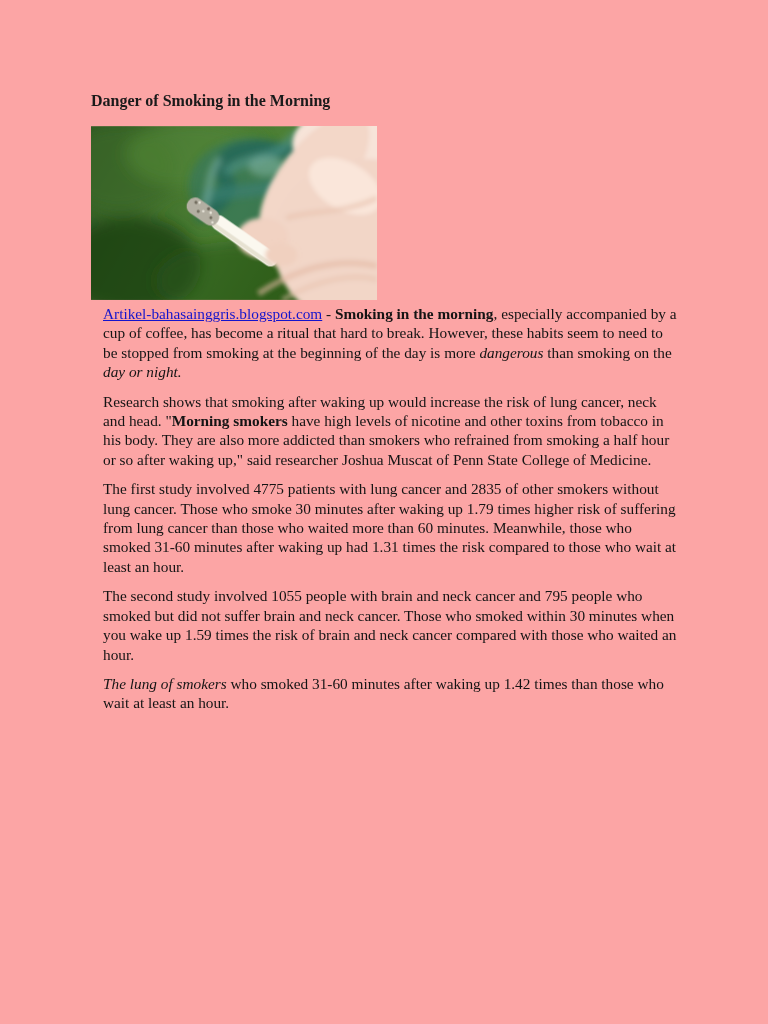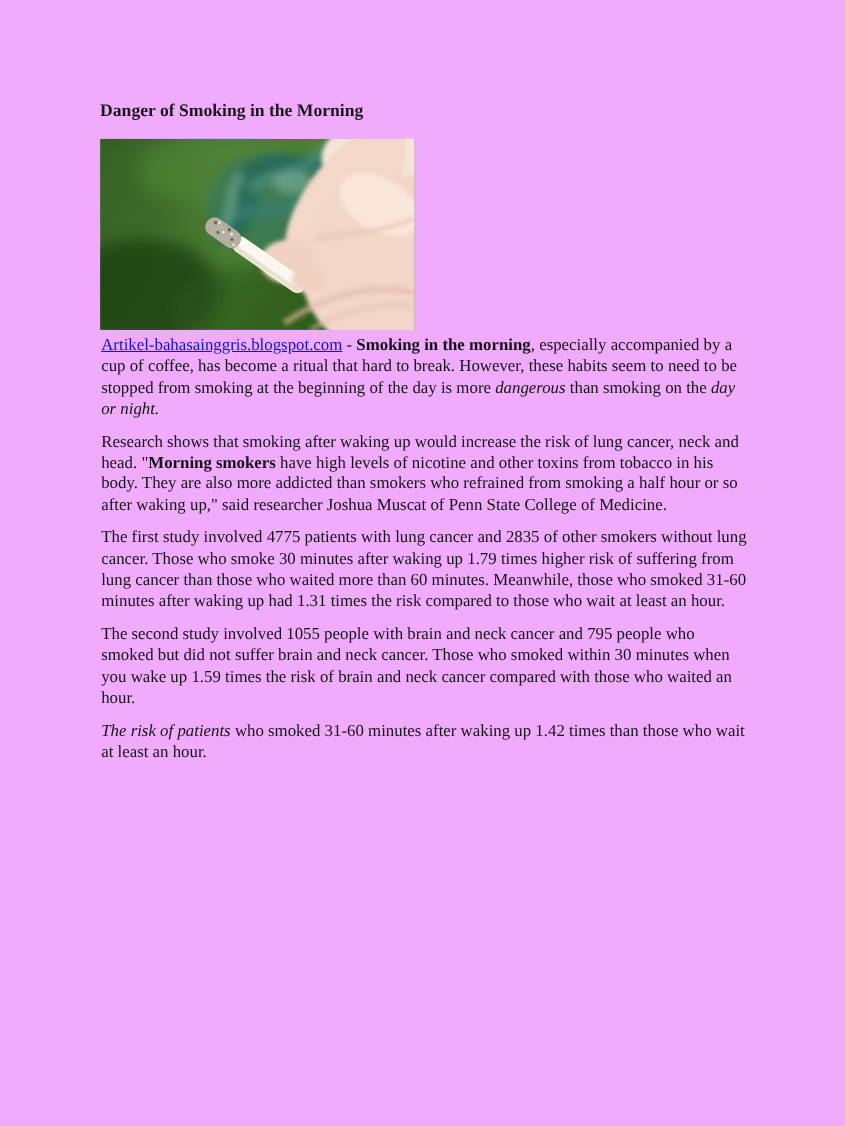--- a/index.html
+++ b/index.html
@@ -1,20 +1,20 @@
 <!DOCTYPE html>
 <html><head>
 <meta charset="utf-8">
 <style>
   * { margin:0; padding:0; box-sizing:border-box; }
   html,body { background:#ffffff; }
   .page {
     position:relative;
     width:768px; height:1024px;
-    background:#f0abfc;
+    background:#fca5a5;
     overflow:hidden;
     font-family:"Liberation Serif", serif;
     color:#111111;
   }
   .doc {
     position:absolute;
     left:91px; top:92px;
     width:588px;
   }
   .doc-title {
@@ -27,21 +27,21 @@
   .photo {
     width:286px; height:174px;
     margin:0 0 4px 0;
     display:block;
     overflow:hidden;
   }
   .photo svg { display:block; }
   .body-text p.para {
     font-size:15.3px;
     line-height:19.4px;
-    margin:0 0 10px 1px;
+    margin:0 0 10px 12px;
     color:#141414;
   }
   .doc-link {
     color:#1414cc;
     text-decoration:underline;
     cursor:pointer;
   }
   .run-bold { font-weight:bold; }
   .run-italic { font-style:italic; }
 </style>
@@ -117,17 +117,17 @@
 
         <ellipse cx="191" cy="129" rx="16" ry="11" fill="#f0d0bf" filter="url(#blur2)"></ellipse>
       </svg>
     </div>
 
     <div class="body-text">
         <p class="para"><a class="doc-link" href="#">Artikel-bahasainggris.blogspot.com</a><span> - </span><span class="run-bold">Smoking in the morning</span><span>, especially accompanied by a cup of coffee, has become a ritual that hard to break. However, these habits seem to need to be stopped from smoking at the beginning of the day is more </span><span class="run-italic">dangerous</span><span> than smoking on the </span><span class="run-italic">day or night.</span></p>
         <p class="para"><span>Research shows that smoking after waking up would increase the risk of lung cancer, neck and head. "</span><span class="run-bold">Morning smokers</span><span> have high levels of nicotine and other toxins from tobacco in his body. They are also more addicted than smokers who refrained from smoking a half hour or so after waking up," said researcher Joshua Muscat of Penn State College of Medicine.</span></p>
         <p class="para"><span>The first study involved 4775 patients with lung cancer and 2835 of other smokers without lung cancer. Those who smoke 30 minutes after waking up 1.79 times higher risk of suffering from lung cancer than those who waited more than 60 minutes. Meanwhile, those who smoked 31-60 minutes after waking up had 1.31 times the risk compared to those who wait at least an hour.</span></p>
         <p class="para"><span>The second study involved 1055 people with brain and neck cancer and 795 people who smoked but did not suffer brain and neck cancer. Those who smoked within 30 minutes when you wake up 1.59 times the risk of brain and neck cancer compared with those who waited an hour.</span></p>
-        <p class="para"><span class="run-italic">The risk of patients</span><span> who smoked 31-60 minutes after waking up 1.42 times than those who wait at least an hour.</span></p>
+        <p class="para"><span class="run-italic">The lung of smokers</span><span> who smoked 31-60 minutes after waking up 1.42 times than those who wait at least an hour.</span></p>
       </div>
 
   </div>
 </div>
 
 </body></html>

